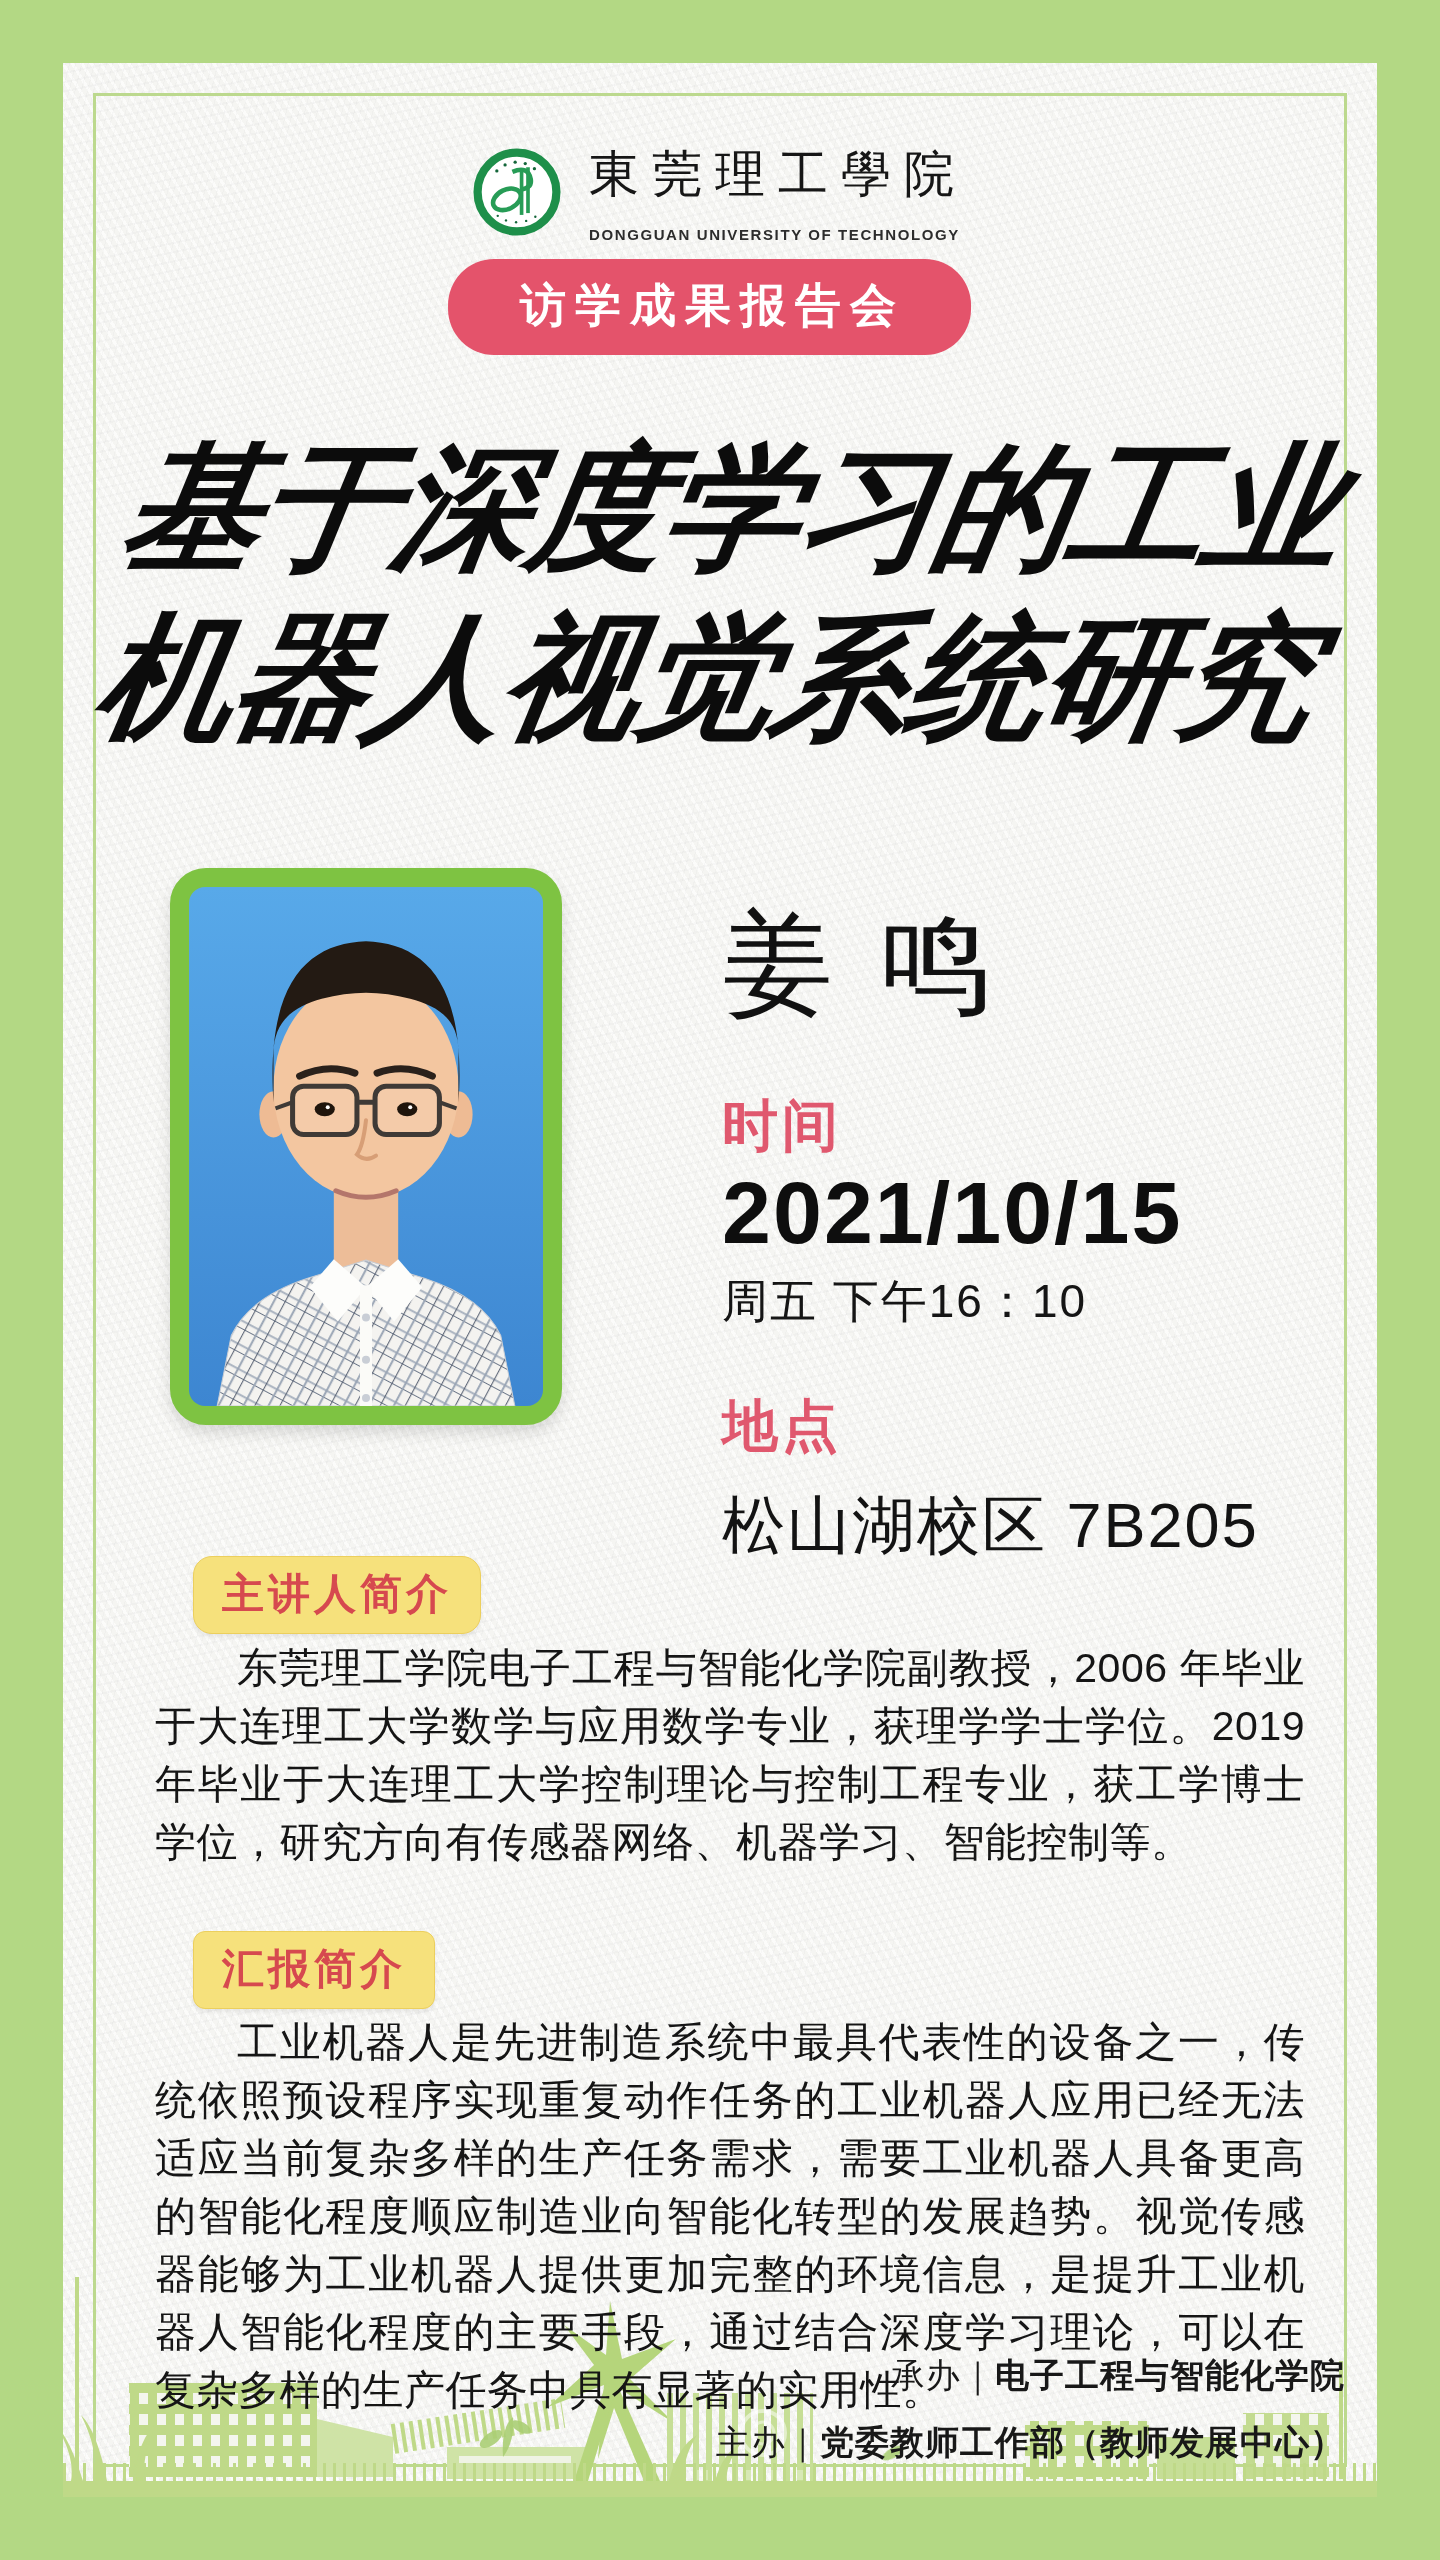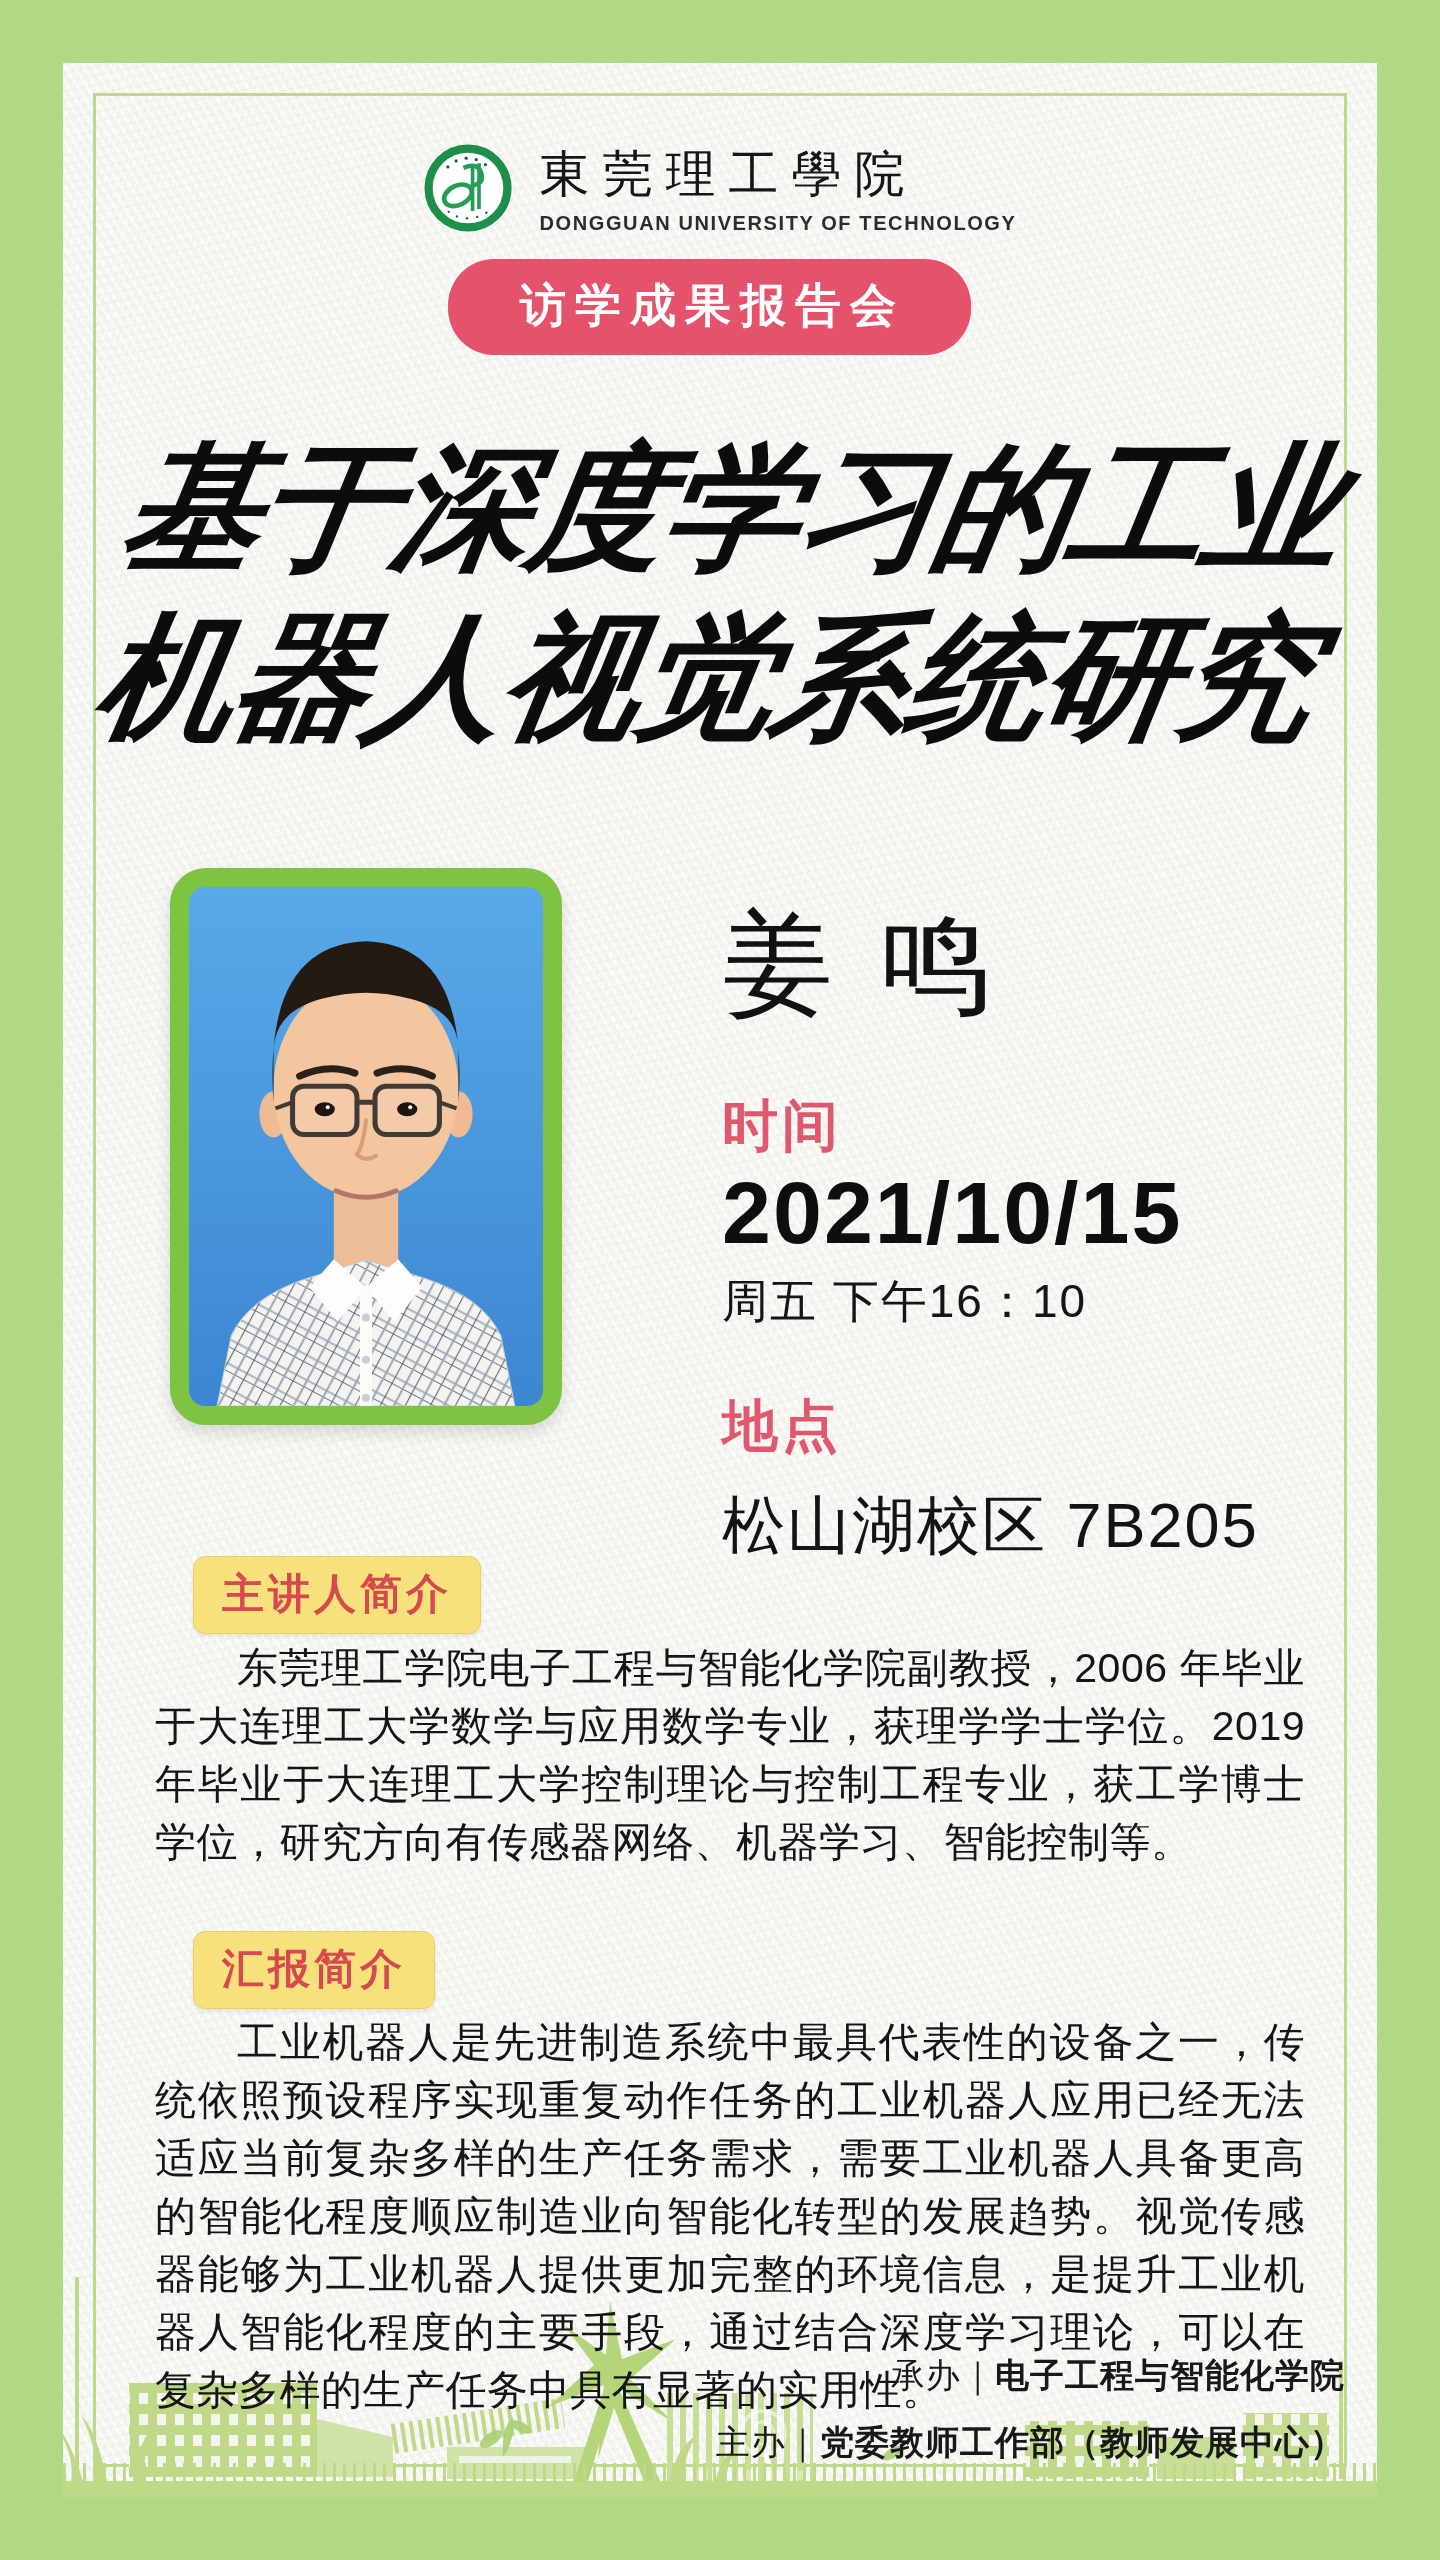--- a/index.html
+++ b/index.html
@@ -18,21 +18,21 @@
       repeating-linear-gradient(58deg, rgba(255,255,255,0.65) 0 3px, transparent 3px 8px);
   }
   .inner-line{position:absolute;inset:30px;border:3px solid #bcd98e;pointer-events:none;z-index:1;}
 
   
   .header{position:absolute;top:78px;left:0;right:0;display:flex;justify-content:center;align-items:flex-start;gap:58px;z-index:3;}
   .univ-group{display:flex;align-items:center;gap:28px;}
   .univ-logo{width:88px;height:88px;flex:0 0 auto;}
   .univ-names{display:flex;flex-direction:column;}
   .univ-zh{font-family:"DejaVu Serif","Liberation Serif",serif;font-size:50px;letter-spacing:13px;color:#161616;white-space:nowrap;}
-  .univ-en{font-size:20px;font-weight:bold;letter-spacing:1.6px;color:#2c2c2c;margin-top:4px;white-space:nowrap;}
+  .univ-en{font-size:15px;font-weight:bold;letter-spacing:1.6px;color:#2c2c2c;margin-top:18px;white-space:nowrap;}
   .calligraphy{font-size:63px;font-weight:900;letter-spacing:3px;color:#141414;margin-top:6px;white-space:nowrap;}
 
   
   .event-pill{
     position:absolute;top:196px;left:50%;transform:translateX(-52%);
     background:#e4536b;color:#ffffff;border-radius:46px;
     font-size:46px;font-weight:bold;letter-spacing:9px;
     padding:16px 66px 18px 72px;white-space:nowrap;z-index:3;text-align:right;
   }
 
@@ -67,21 +67,21 @@
   .place-value{font-size:63px;color:#131313;margin-top:18px;letter-spacing:2px;white-space:nowrap;}
 
   
   .section-badge{
     position:absolute;left:130px;z-index:3;
     background:#f6e17c;border:1px solid #eccf5d;border-radius:12px;
     color:#d6494f;font-size:42px;font-weight:bold;letter-spacing:4px;
     padding:9px 28px 11px 28px;white-space:nowrap;
     box-shadow:0 3px 4px rgba(0,0,0,.07);
   }
-  .badge-speaker{top:1493px;}
+  .badge-speaker{top:1493px;border-radius:19px;}
   .badge-report{top:1868px;}
 
   
   .body-text{
     position:absolute;left:92px;width:1150px;margin:0;z-index:3;
     font-size:41px;line-height:58px;color:#151515;
     text-align:justify;text-indent:2em;letter-spacing:0.5px;
   }
   .bio-text{top:1576px;}
   .report-text{top:1950px;}

